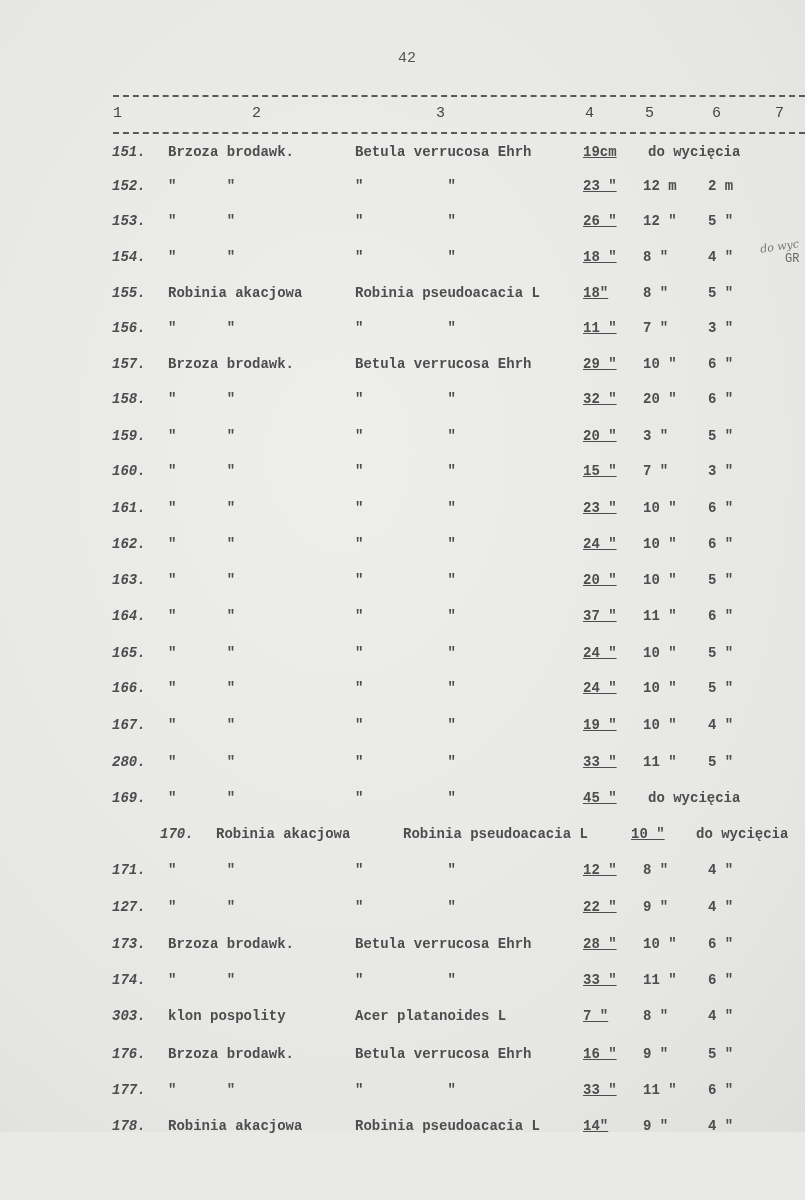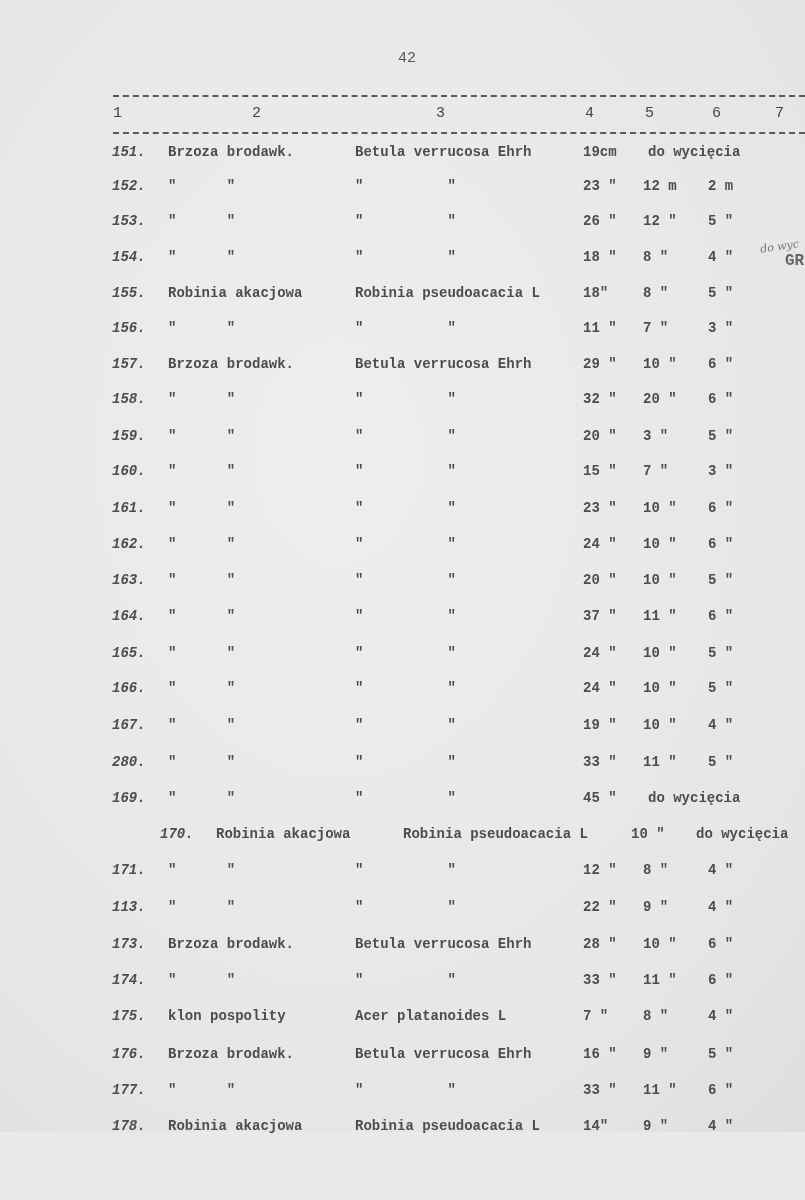--- a/index.html
+++ b/index.html
@@ -29,32 +29,32 @@
     position: absolute; top: 105px; font-size: 15px; color: #444;
   }
   .row {
     position: absolute; left: 0; width: 805px; height: 22px;
     font-size: 14px; font-weight: bold; color: #4d4d4d; white-space: pre;
   }
   .cell { position: absolute; top: 0; }
   .c-nr { left: 112px; font-style: italic; }
   .c-pl { left: 168px; }
   .c-lat { left: 355px; }
-  .c-d { left: 583px; }
+  .c-d { left: 583px; text-decoration: underline; }
   .c-h { left: 643px; }
   .c-k { left: 708px; }
   .remark { left: 648px; }
   .hand {
     position: absolute; left: 760px; top: 240px;
     font-family: "DejaVu Serif", serif; font-style: italic;
     font-size: 11px; color: #777; transform: rotate(-8deg);
   }
   .hand2 {
     position: absolute; left: 785px; top: 252px;
-    font-size: 16px; color: #666; font-weight: bold;
+    font-size: 12px; color: #666; font-weight: normal;
   }
 </style>
 </head>
 <body>
 
 <div class="page">
   <div class="page-number">42</div>
 
   <div class="dashline dash-top"></div>
   <div class="col-head" style="left:113px">1</div>
@@ -81,24 +81,24 @@
       <div class="row" style="top: 536px;"><span class="cell c-nr">162.</span><span class="cell c-pl">"      "</span><span class="cell c-lat">"          "</span><span class="cell c-d">24 "</span><span class="cell c-h">10 "</span><span class="cell c-k">6 "</span></div>
       <div class="row" style="top: 572px;"><span class="cell c-nr">163.</span><span class="cell c-pl">"      "</span><span class="cell c-lat">"          "</span><span class="cell c-d">20 "</span><span class="cell c-h">10 "</span><span class="cell c-k">5 "</span></div>
       <div class="row" style="top: 608px;"><span class="cell c-nr">164.</span><span class="cell c-pl">"      "</span><span class="cell c-lat">"          "</span><span class="cell c-d">37 "</span><span class="cell c-h">11 "</span><span class="cell c-k">6 "</span></div>
       <div class="row" style="top: 645px;"><span class="cell c-nr">165.</span><span class="cell c-pl">"      "</span><span class="cell c-lat">"          "</span><span class="cell c-d">24 "</span><span class="cell c-h">10 "</span><span class="cell c-k">5 "</span></div>
       <div class="row" style="top: 680px;"><span class="cell c-nr">166.</span><span class="cell c-pl">"      "</span><span class="cell c-lat">"          "</span><span class="cell c-d">24 "</span><span class="cell c-h">10 "</span><span class="cell c-k">5 "</span></div>
       <div class="row" style="top: 717px;"><span class="cell c-nr">167.</span><span class="cell c-pl">"      "</span><span class="cell c-lat">"          "</span><span class="cell c-d">19 "</span><span class="cell c-h">10 "</span><span class="cell c-k">4 "</span></div>
       <div class="row" style="top: 754px;"><span class="cell c-nr">280.</span><span class="cell c-pl">"      "</span><span class="cell c-lat">"          "</span><span class="cell c-d">33 "</span><span class="cell c-h">11 "</span><span class="cell c-k">5 "</span></div>
       <div class="row" style="top: 790px;"><span class="cell c-nr">169.</span><span class="cell c-pl">"      "</span><span class="cell c-lat">"          "</span><span class="cell c-d">45 "</span><span class="cell c-h"></span><span class="cell c-k"></span><span class="cell remark">do wycięcia</span></div>
       <div class="row" style="top: 826px; margin-left: 48px;"><span class="cell c-nr">170.</span><span class="cell c-pl">Robinia akacjowa</span><span class="cell c-lat">Robinia pseudoacacia L</span><span class="cell c-d">10 "</span><span class="cell c-h"></span><span class="cell c-k"></span><span class="cell remark">do wycięcia</span></div>
       <div class="row" style="top: 862px;"><span class="cell c-nr">171.</span><span class="cell c-pl">"      "</span><span class="cell c-lat">"          "</span><span class="cell c-d">12 "</span><span class="cell c-h">8 "</span><span class="cell c-k">4 "</span></div>
-      <div class="row" style="top: 899px;"><span class="cell c-nr">113.</span><span class="cell c-pl">"      "</span><span class="cell c-lat">"          "</span><span class="cell c-d">22 "</span><span class="cell c-h">9 "</span><span class="cell c-k">4 "</span></div>
+      <div class="row" style="top: 899px;"><span class="cell c-nr">127.</span><span class="cell c-pl">"      "</span><span class="cell c-lat">"          "</span><span class="cell c-d">22 "</span><span class="cell c-h">9 "</span><span class="cell c-k">4 "</span></div>
       <div class="row" style="top: 936px;"><span class="cell c-nr">173.</span><span class="cell c-pl">Brzoza brodawk.</span><span class="cell c-lat">Betula verrucosa Ehrh</span><span class="cell c-d">28 "</span><span class="cell c-h">10 "</span><span class="cell c-k">6 "</span></div>
       <div class="row" style="top: 972px;"><span class="cell c-nr">174.</span><span class="cell c-pl">"      "</span><span class="cell c-lat">"          "</span><span class="cell c-d">33 "</span><span class="cell c-h">11 "</span><span class="cell c-k">6 "</span></div>
-      <div class="row" style="top: 1008px;"><span class="cell c-nr">175.</span><span class="cell c-pl">klon pospolity</span><span class="cell c-lat">Acer platanoides L</span><span class="cell c-d">7 "</span><span class="cell c-h">8 "</span><span class="cell c-k">4 "</span></div>
+      <div class="row" style="top: 1008px;"><span class="cell c-nr">303.</span><span class="cell c-pl">klon pospolity</span><span class="cell c-lat">Acer platanoides L</span><span class="cell c-d">7 "</span><span class="cell c-h">8 "</span><span class="cell c-k">4 "</span></div>
       <div class="row" style="top: 1046px;"><span class="cell c-nr">176.</span><span class="cell c-pl">Brzoza brodawk.</span><span class="cell c-lat">Betula verrucosa Ehrh</span><span class="cell c-d">16 "</span><span class="cell c-h">9 "</span><span class="cell c-k">5 "</span></div>
       <div class="row" style="top: 1082px; text-align: right;"><span class="cell c-nr">177.</span><span class="cell c-pl">"      "</span><span class="cell c-lat">"          "</span><span class="cell c-d">33 "</span><span class="cell c-h">11 "</span><span class="cell c-k">6 "</span></div>
       <div class="row" style="top: 1118px;"><span class="cell c-nr">178.</span><span class="cell c-pl">Robinia akacjowa</span><span class="cell c-lat">Robinia pseudoacacia L</span><span class="cell c-d">14"</span><span class="cell c-h">9 "</span><span class="cell c-k">4 "</span></div>
     </div>
 
   <div class="hand">do wyc</div>
   <div class="hand2">GR</div>
 </div>
 
 </body></html>

